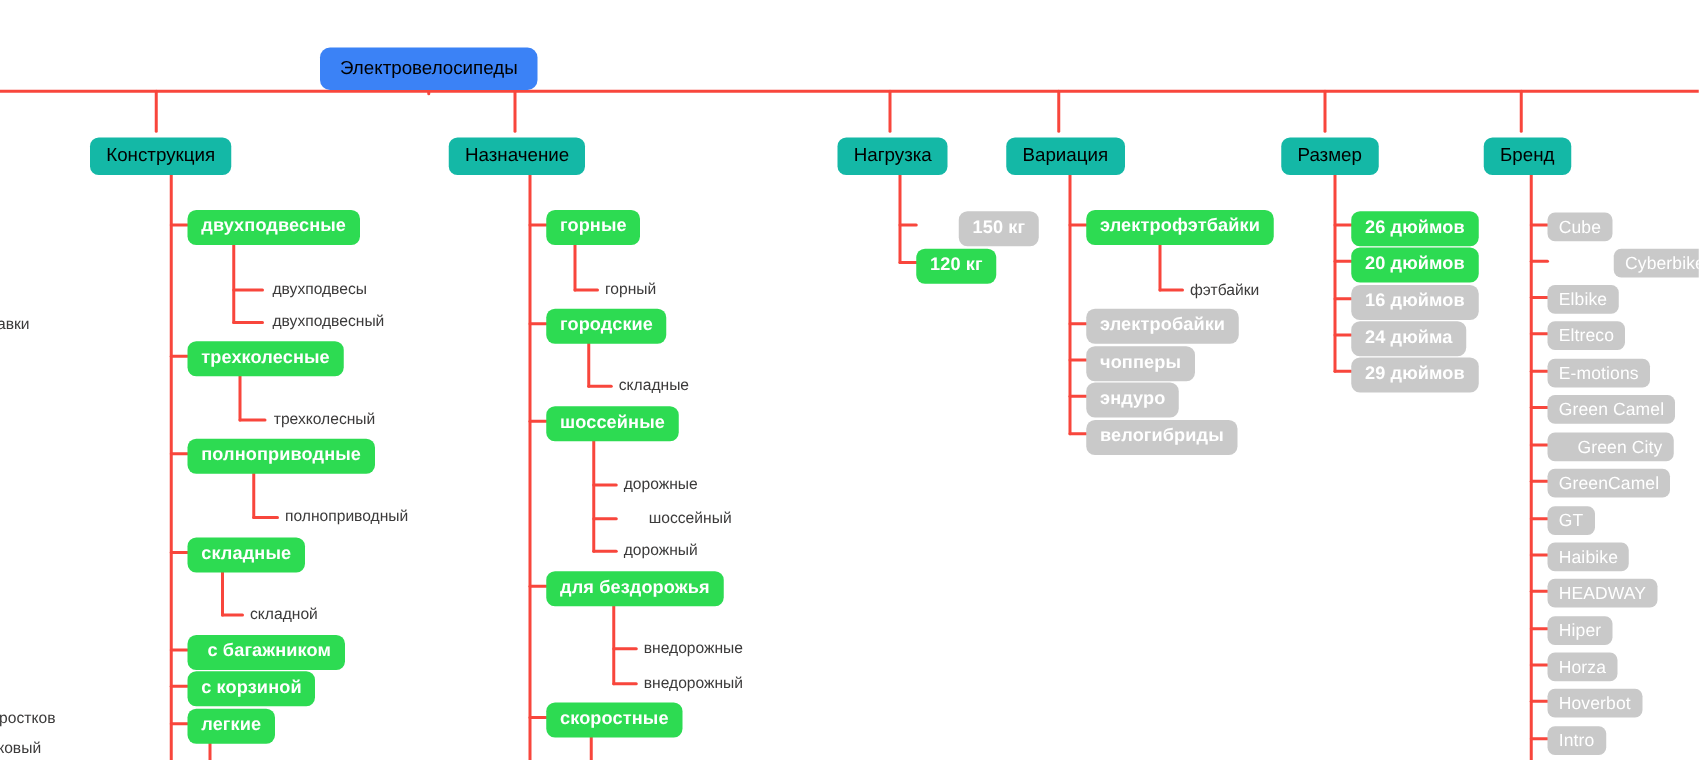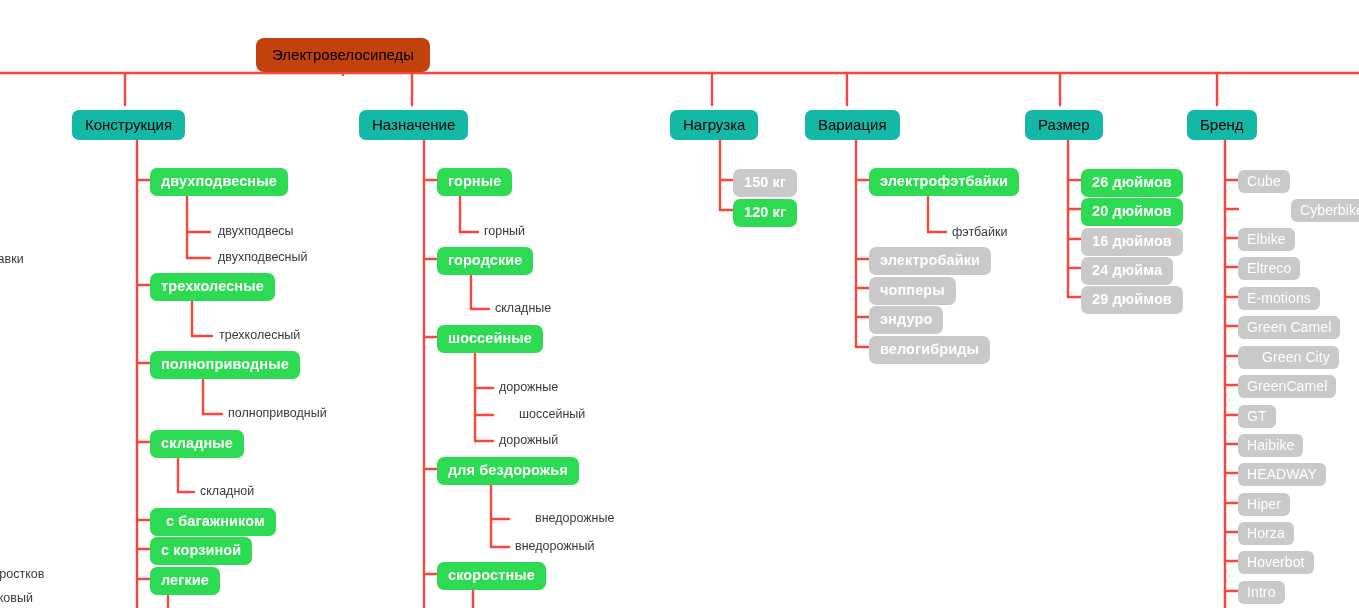--- a/index.html
+++ b/index.html
@@ -35,21 +35,21 @@
   }
   .node.box {
     padding: 6px 11px 7px 11px;
     font-weight: bold;
     font-size: 14.5px;
     color: #ffffff;
     letter-spacing: 0.1px;
   }
   .node.green  { background: #2ddb52; }
   .node.gray   { background: #c9c9c9; }
-  .node.root   { background: #c2410c; font-size: 15px; padding: 9px 16px 10px 16px; border-radius: 8px;}
+  .node.root   { background: #3b82f6; font-size: 15px; padding: 9px 16px 10px 16px; border-radius: 8px;}
   .node.cat    { background: #14b8a6; font-size: 15px; padding: 7px 13px 8px 13px; }
   .node.brand  { font-weight: normal; font-size: 14px; padding: 4px 9px 5px 9px; border-radius: 6px;}
   .node.leaf {
     color: #3b3a3a;
     font-size: 12.5px;
     font-weight: normal;
     background: transparent;
     padding: 0;
     border-radius: 0;
     justify-content: flex-start;
@@ -204,26 +204,26 @@
 
   <div class="node box green" style="left:437px; top:247px;">городские</div>
   <div class="node leaf" style="left:495px; top:302px;">складные</div>
 
   <div class="node box green" style="left:437px; top:325px;">шоссейные</div>
   <div class="node leaf" style="left:499px; top:381px;">дорожные</div>
   <div class="node leaf" style="left:499px; top:408px;padding-left:20px;">шоссейный</div>
   <div class="node leaf" style="left:499px; top:434px;">дорожный</div>
 
   <div class="node box green" style="left:437px; top:457px;">для бездорожья</div>
-  <div class="node leaf" style="left:515px; top:512px;margin-left:20px;">внедорожные</div>
+  <div class="node leaf" style="left:515px; top:512px;">внедорожные</div>
   <div class="node leaf" style="left:515px; top:540px;">внедорожный</div>
 
   <div class="node box green" style="left:437px; top:562px;">скоростные</div>
 
-  <div class="node box gray" style="left:733px; top:169px;">150 кг</div>
+  <div class="node box gray" style="left:767px; top:169px;">150 кг</div>
   <div class="node box green" style="left:733px; top:199px;">120 кг</div>
 
   <div class="node box green" style="left:869px; top:168px;">электрофэтбайки</div>
   <div class="node leaf" style="left:952px; top:226px;">фэтбайки</div>
 
   <div class="node box gray" style="left:869px; top:247px;">электробайки</div>
   <div class="node box gray" style="left:869px; top:277px;">чопперы</div>
   <div class="node box gray" style="left:869px; top:306px;">эндуро</div>
   <div class="node box gray" style="left:869px; top:336px;">велогибриды</div>
 

